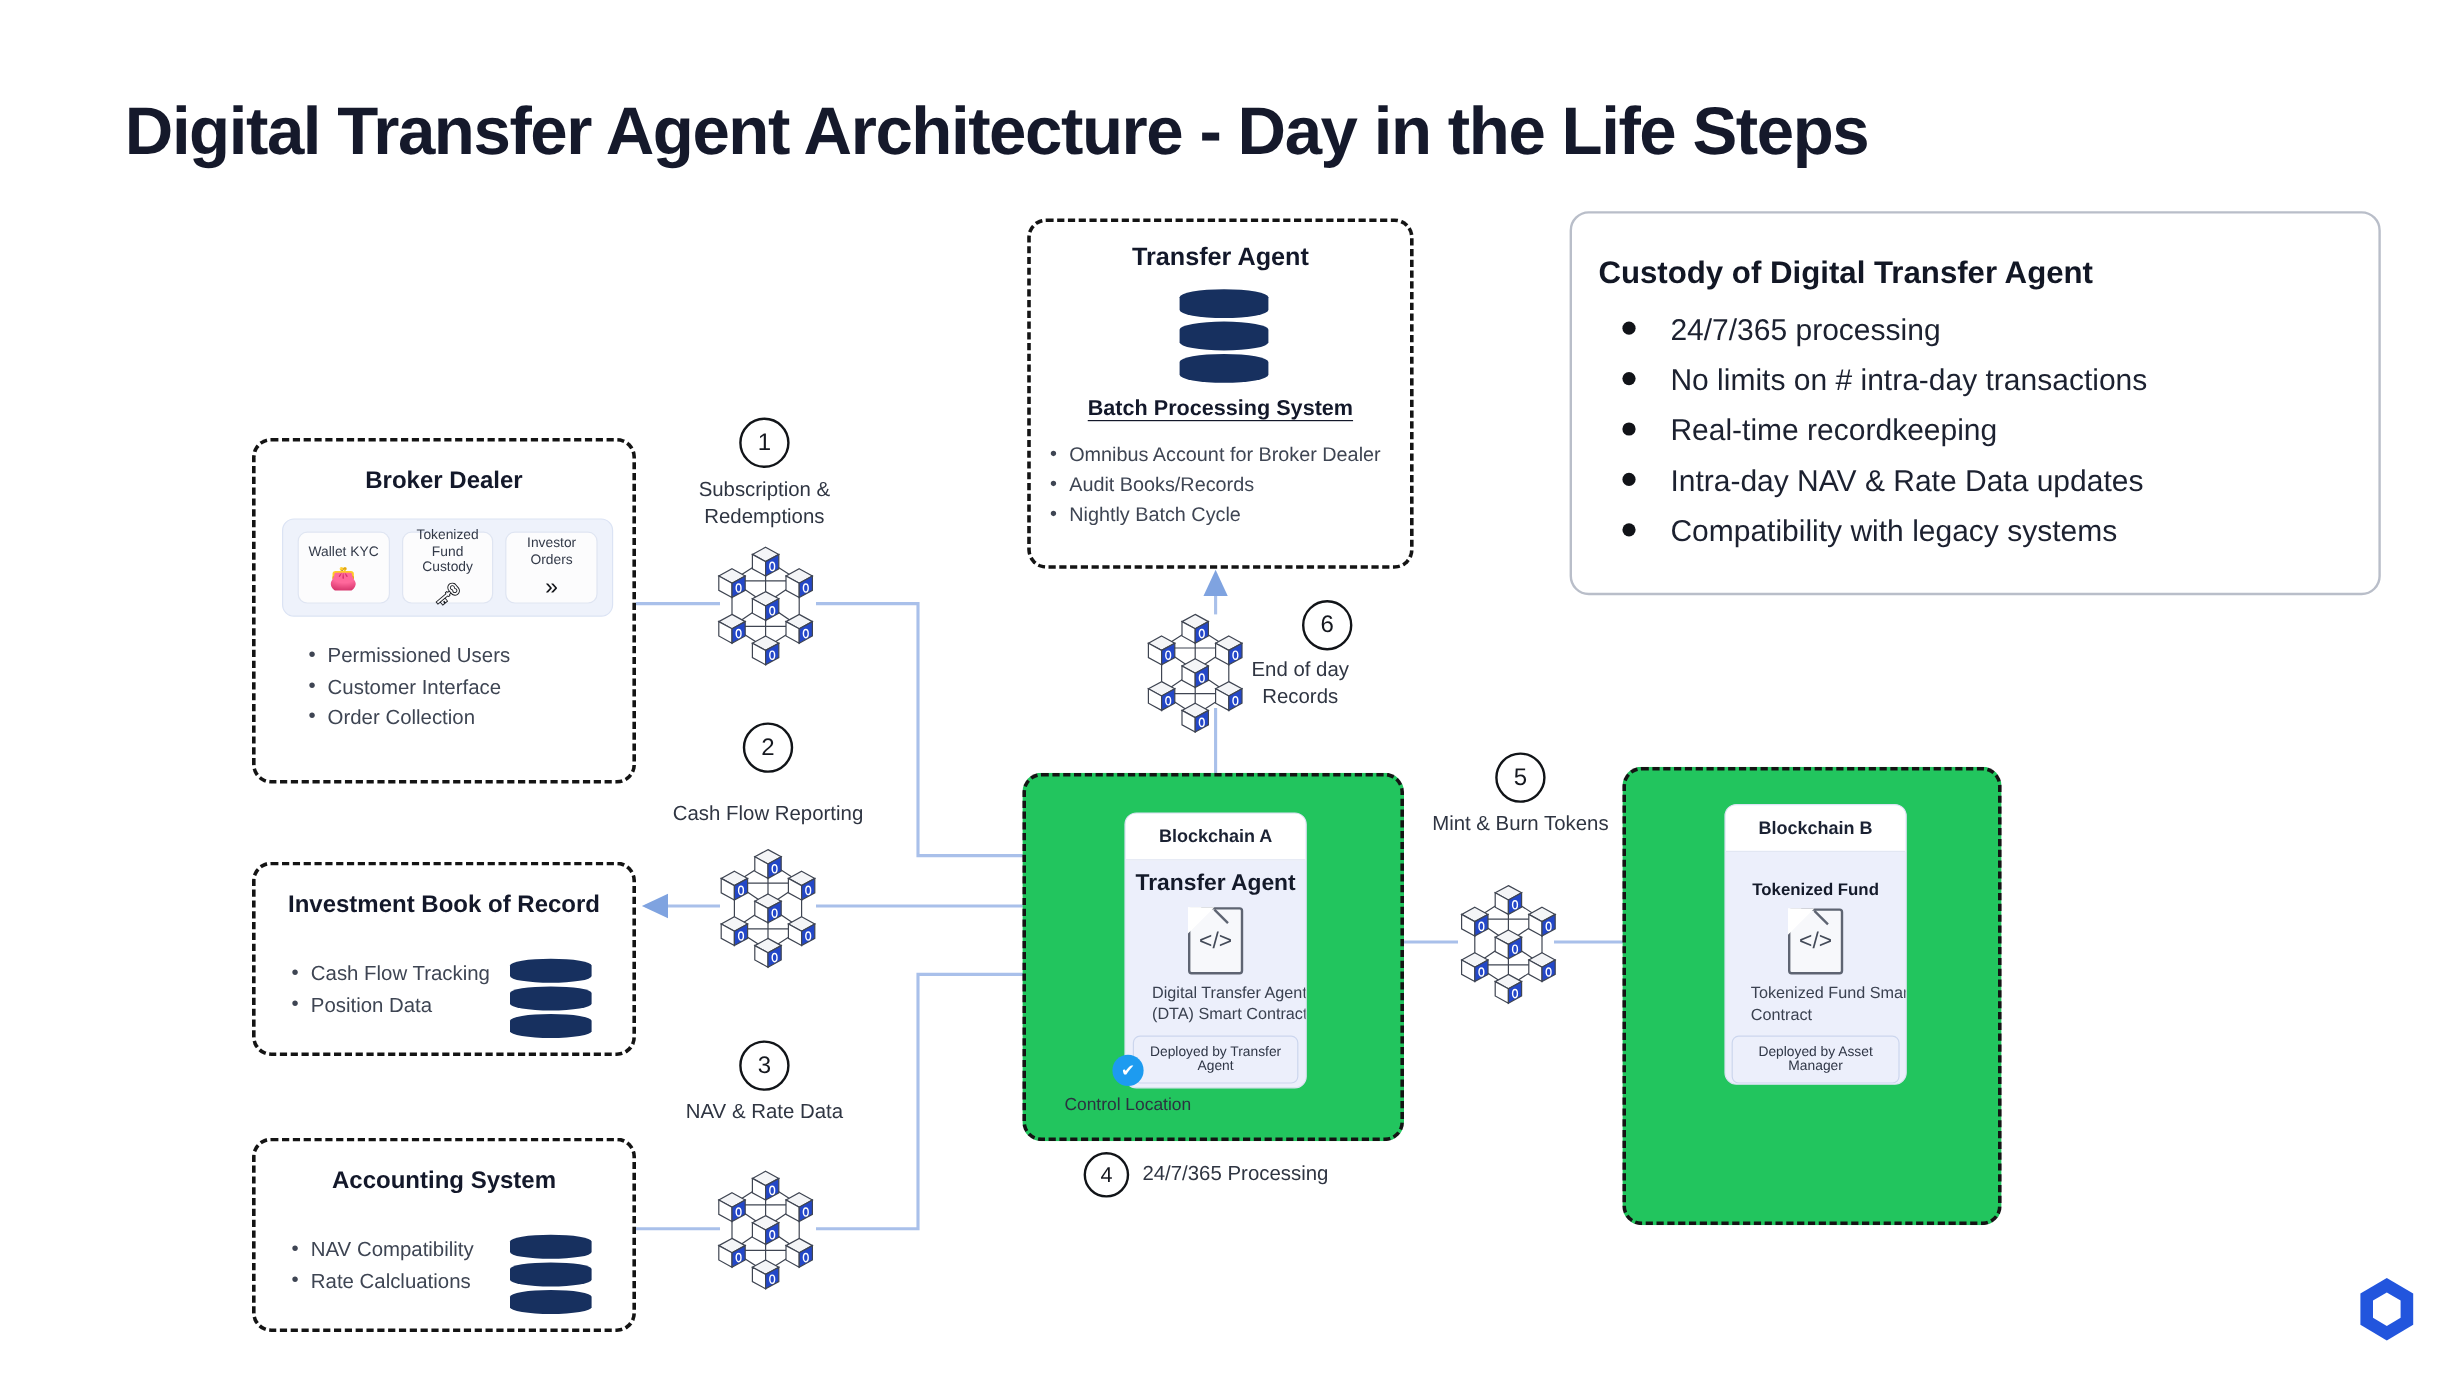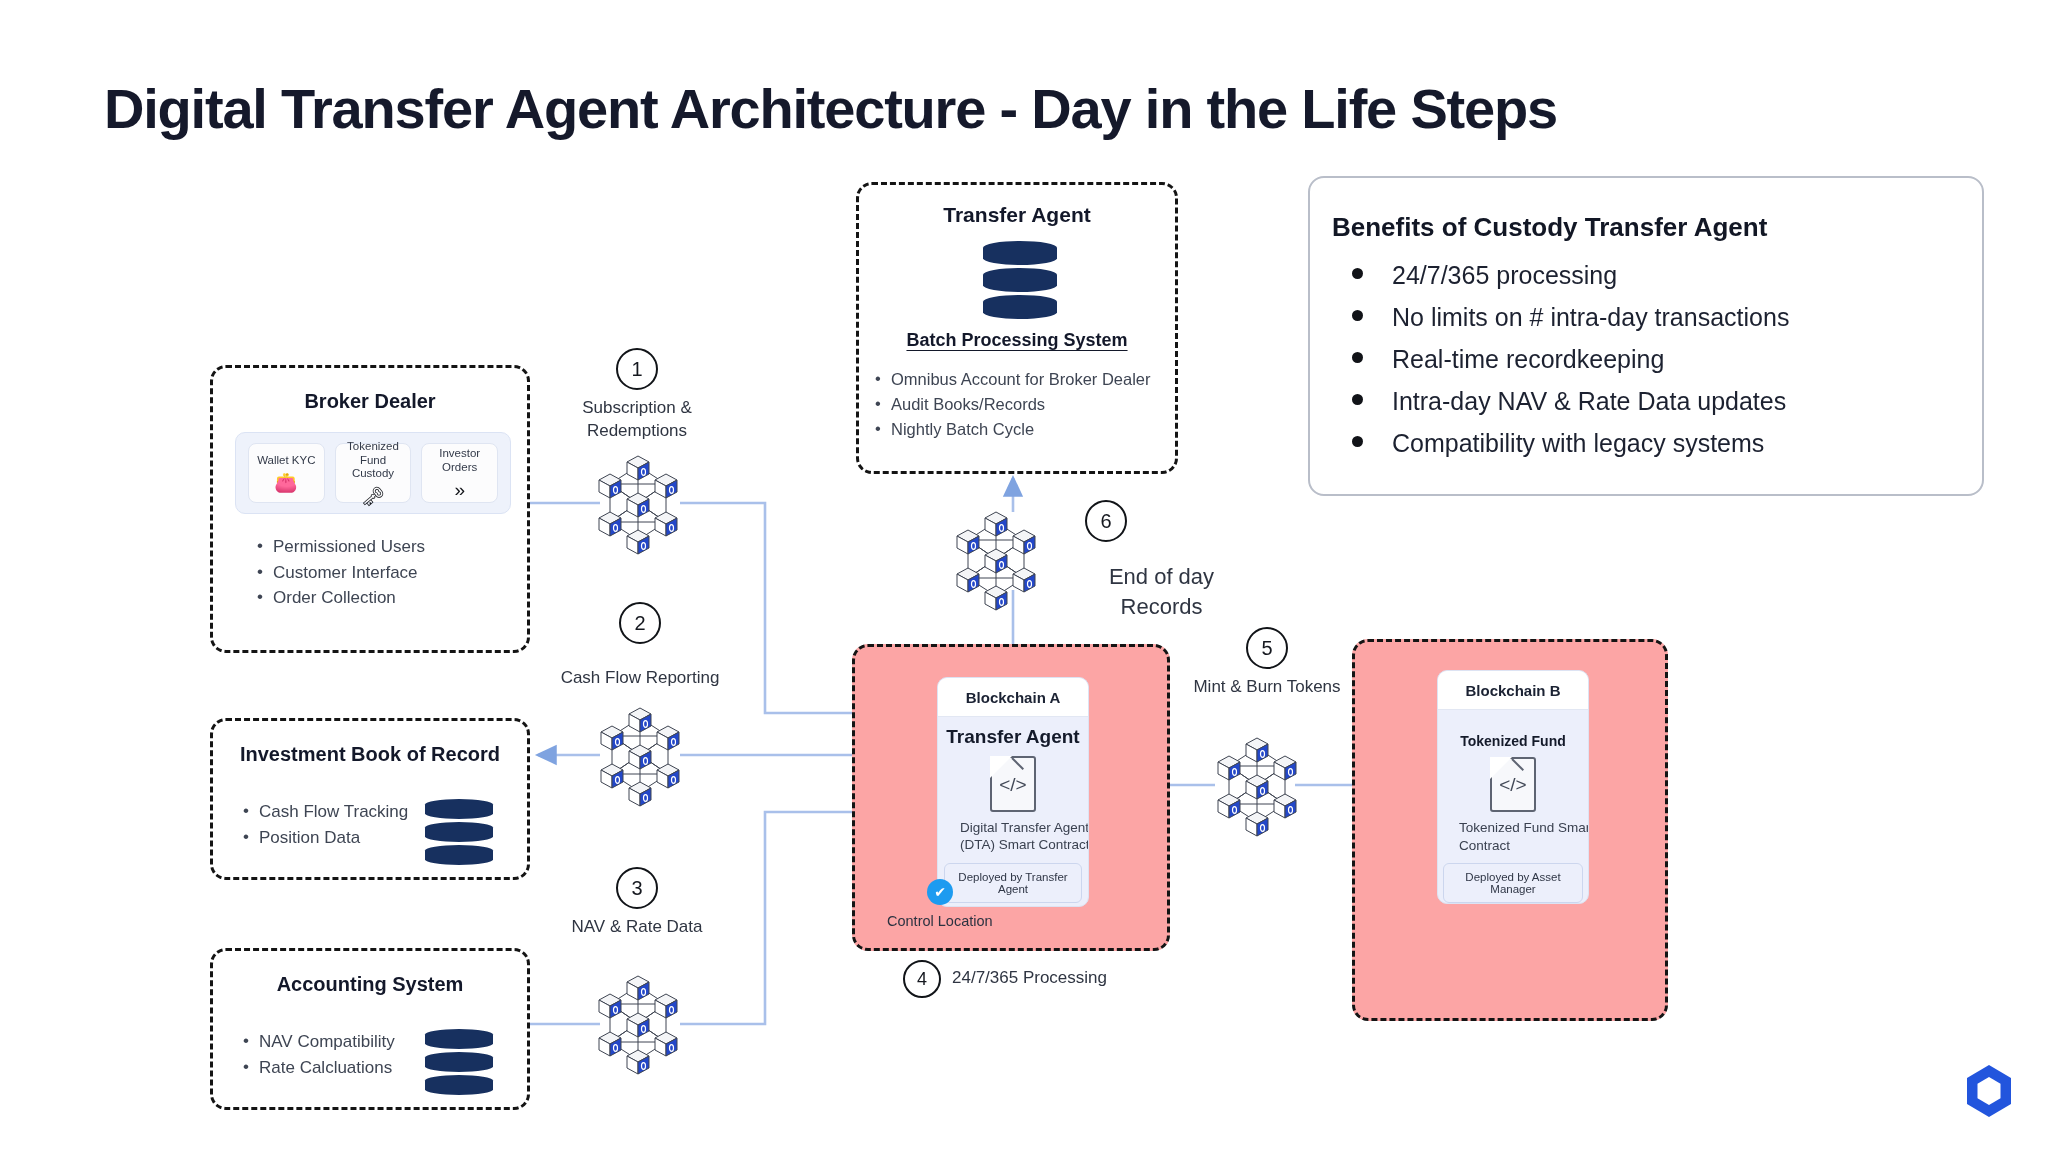--- a/index.html
+++ b/index.html
@@ -15,21 +15,21 @@
   #page-title{
     left:104px;top:48px;width:1800px;
     font-size:56px;font-weight:700;letter-spacing:-1.2px;
     color:#15192b;white-space:nowrap;margin-top:28px;
   }
 
   
   .dashed{
     border:3px dashed #141414;border-radius:16px;background:#ffffff;
   }
-  .dashed.green{background:#fca5a5;}
+  .dashed.green{background:#22c55e;}
   .box-title{
     text-align:center;font-weight:700;color:#13182a;
   }
   .bullets{list-style:none;margin:0;padding:0;}
   .bullets li{
     position:relative;padding-left:18px;color:#3e4553;line-height:1.5;
   }
   .bullets li:before{
     content:"•";position:absolute;left:2px;top:-1px;color:#3e4553;
   }
@@ -483,21 +483,21 @@
             <path d="M0,12 L11,6 L11,18 L0,24 Z" fill="#2347c8" stroke="#3f4552"></path>
             <ellipse cx="5.5" cy="16" rx="2" ry="3.4" fill="none" stroke="#fff" stroke-width="1.2"></ellipse>
           </g>
       </g>
     </svg>
   </div>
 
   <div class="abs stepc" style="left:1085px;top:500px;width:42px;height:42px;">
     <span>6</span>
   </div>
-  <div class="abs steplabel" style="left:1089px;top:546px;width:145px;font-size:22px;margin-top:16px;">
+  <div class="abs steplabel" style="left:1011px;top:546px;width:145px;font-size:17px;">
     <span>End of day Records</span>
   </div>
   <div class="netic" style="left:954px;top:504px;width:84px;height:110px;">
     <svg viewBox="0 0 84 110" width="84" height="110">
       <g stroke="#3f4552" stroke-width="1" fill="none">
         <path d="M42,18 L14,36 M42,18 L70,36 M14,36 L14,74 M70,36 L70,74 M14,74 L42,92 M70,74 L42,92
                  M14,36 L70,74 M70,36 L14,74 M42,18 L42,92 M14,36 L70,36 M14,74 L70,74
                  M42,55 L14,36 M42,55 L70,36 M42,55 L14,74 M42,55 L70,74"></path>
       </g>
       <g>
@@ -541,21 +541,21 @@
             <path d="M0,0 L11,6 L0,12 L-11,6 Z" fill="#f4f5f7" stroke="#3f4552"></path>
             <path d="M-11,6 L0,12 L0,24 L-11,18 Z" fill="#fff" stroke="#3f4552"></path>
             <path d="M0,12 L11,6 L11,18 L0,24 Z" fill="#2347c8" stroke="#3f4552"></path>
             <ellipse cx="5.5" cy="16" rx="2" ry="3.4" fill="none" stroke="#fff" stroke-width="1.2"></ellipse>
           </g>
       </g>
     </svg>
   </div>
 
   <div class="abs" id="benefits-panel" style="left:1308px;top:176px;width:676px;height:320px;">
-    <div class="abs" id="benefits-title" style="left:22px;top:34px;font-size:26px;">Benefits of Custody Transfer Agent</div>
+    <div class="abs" id="benefits-title" style="left:22px;top:34px;font-size:26px;">Custody of Digital Transfer Agent</div>
     <ul id="benefits-list" class="abs" style="left:20px;top:76px;width:640px;font-size:25px;line-height:42px;">
       <li>24/7/365 processing</li>
       <li>No limits on  # intra-day transactions</li>
       <li>Real-time recordkeeping</li>
       <li>Intra-day NAV &amp; Rate Data updates</li>
       <li>Compatibility with legacy systems</li>
     </ul>
   </div>
 
   <div class="abs" style="left:1962px;top:1062px;width:54px;height:58px;">

